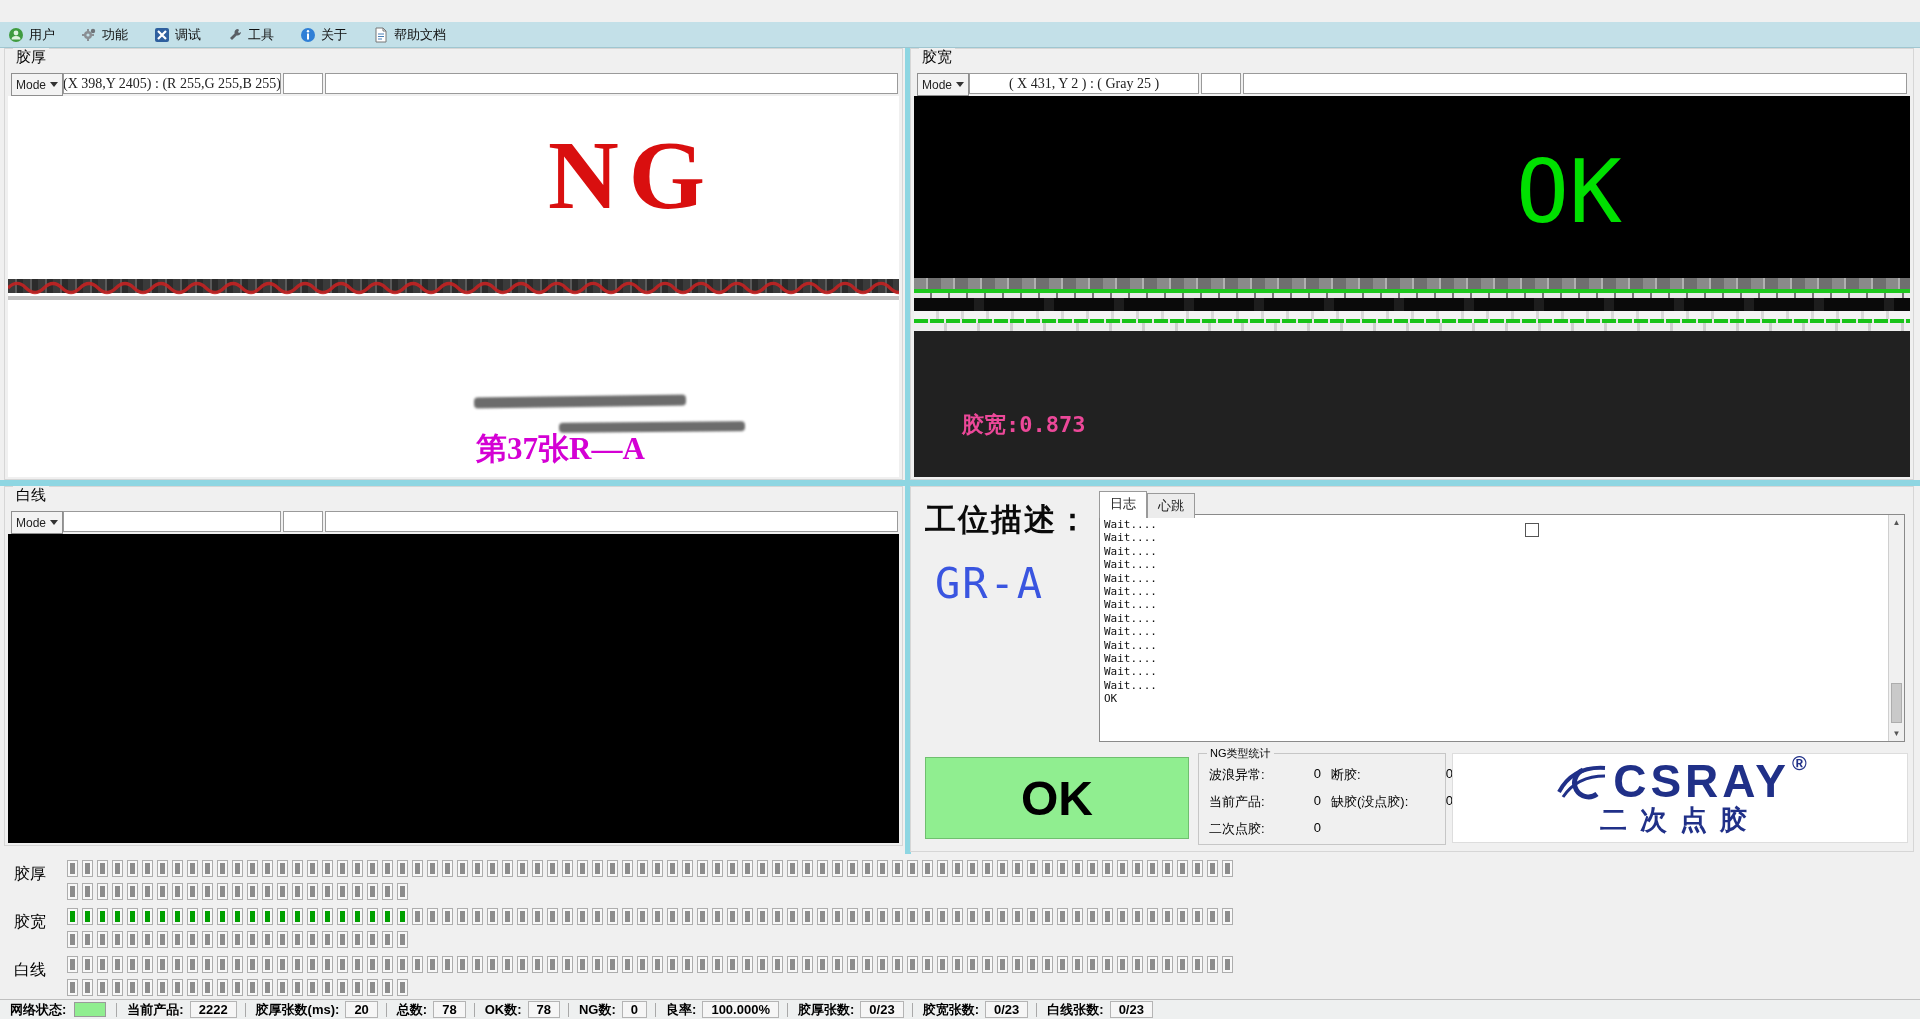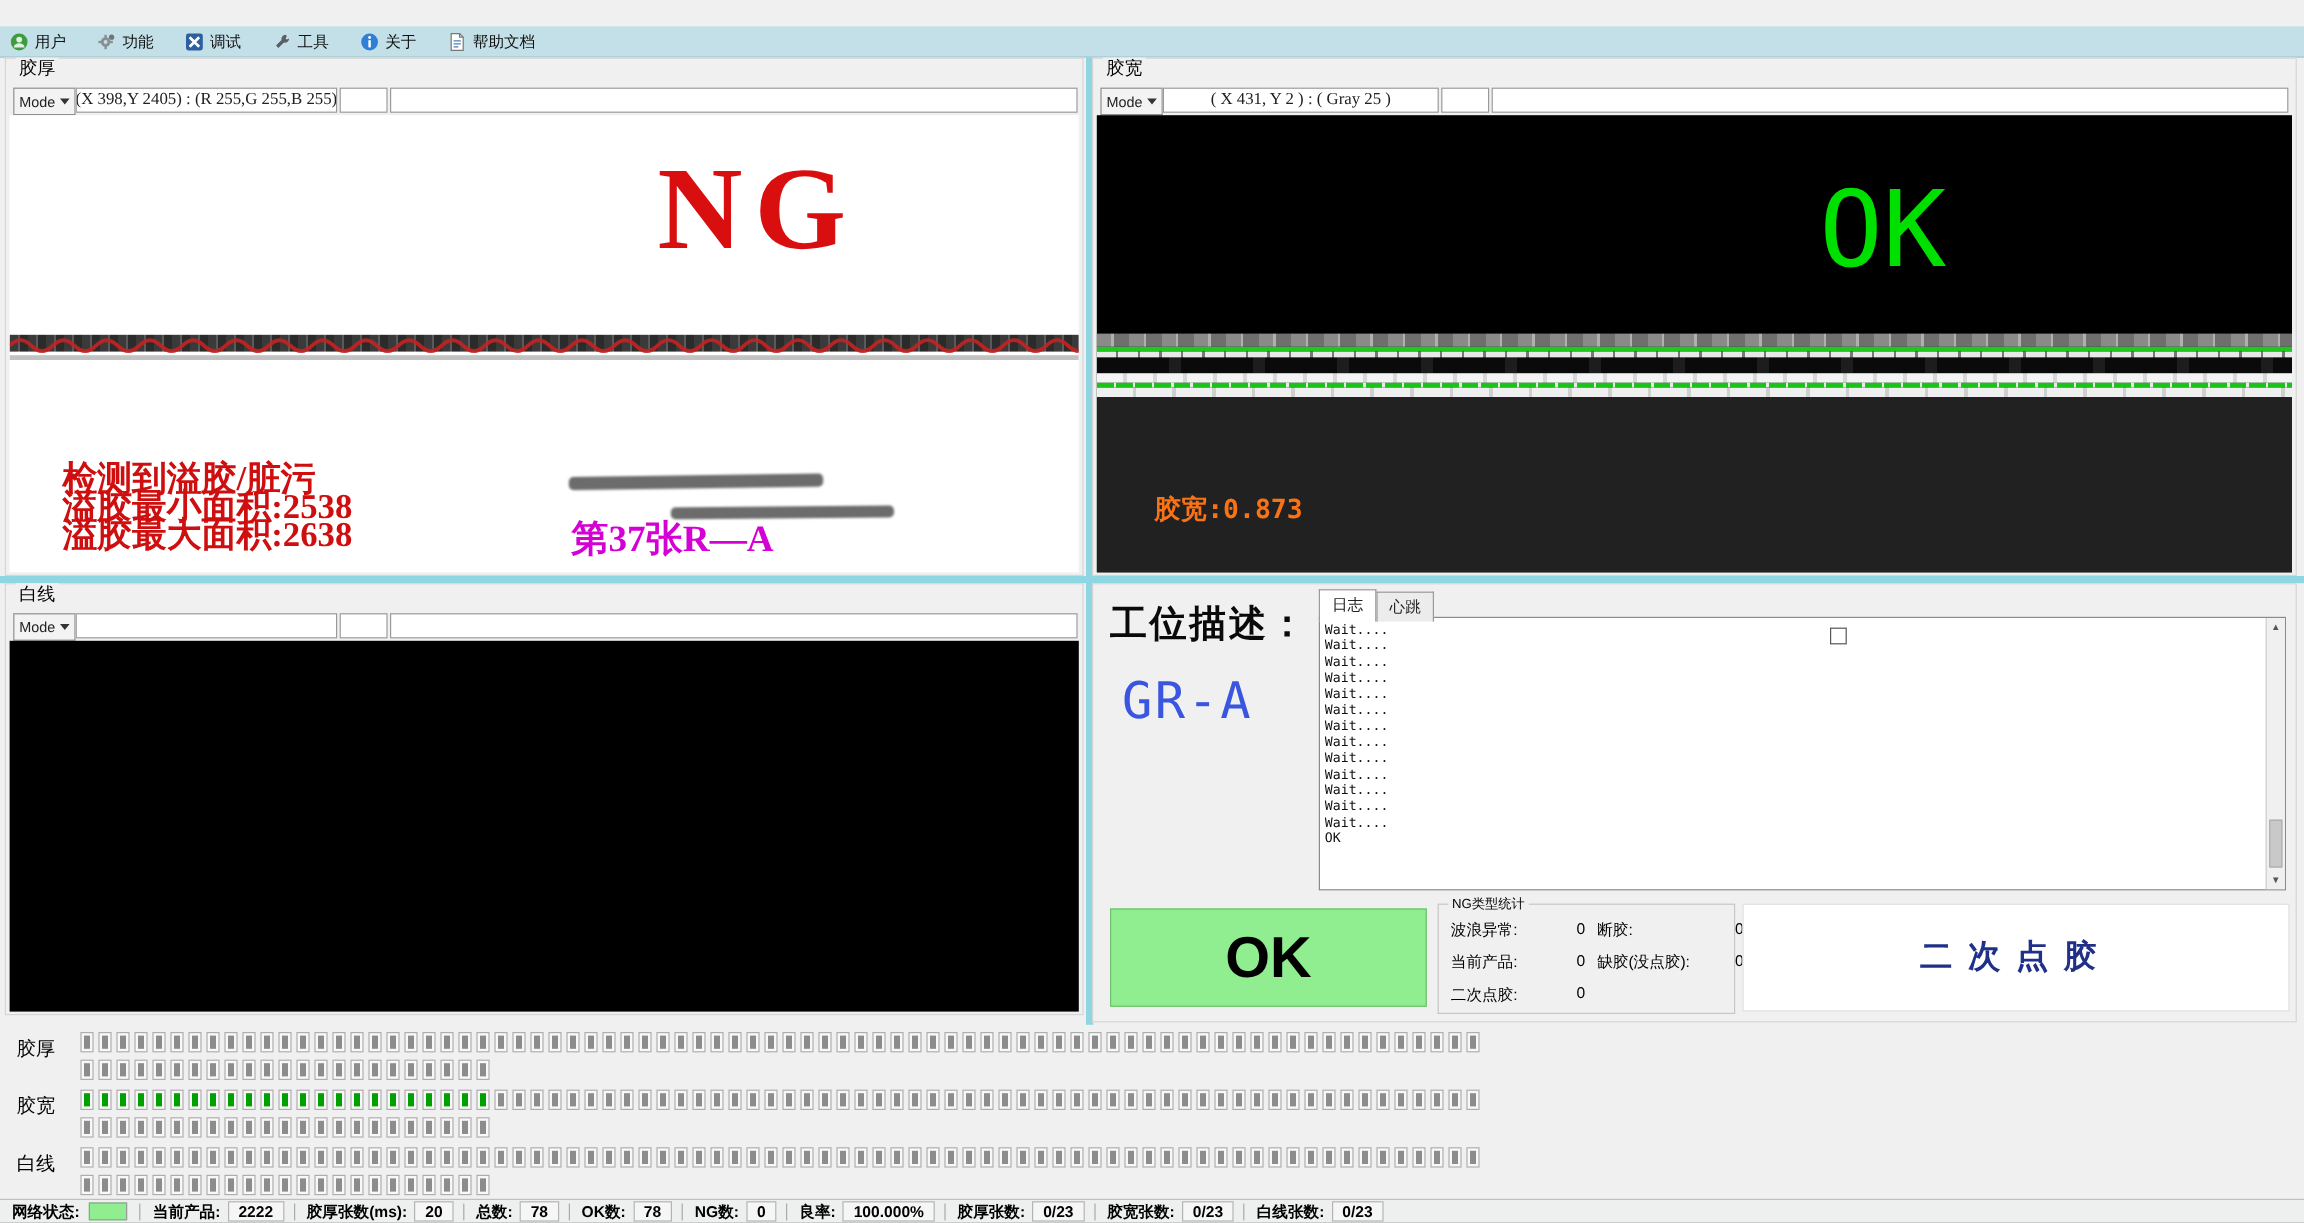--- a/index.html
+++ b/index.html
@@ -56,21 +56,21 @@
   .stripe{position:absolute;left:0;width:100%;}
   .s-gray{top:182px;height:11px;background:repeating-linear-gradient(90deg,#8a8a8a 0 12px,#b0b0b0 12px 14px,#6f6f6f 14px 27px);}
   .s-green1{top:193px;height:4px;background:#1ec81e;}
   .s-spk1{top:197px;height:5px;background:repeating-linear-gradient(90deg,#e8e8e8 0 16px,#777 16px 18px);}
   .s-black{top:202px;height:13px;background:repeating-linear-gradient(90deg,#0a0a0a 0 60px,#1d1d1d 60px 70px);}
   .s-white1{top:215px;height:8px;background:repeating-linear-gradient(90deg,#f4f4f4 0 22px,#d8d8d8 22px 25px);}
   .s-green2{top:223px;height:4px;background:repeating-linear-gradient(90deg,#19c319 0 14px,#eaeaea 14px 16px);}
   .s-white2{top:227px;height:8px;background:repeating-linear-gradient(90deg,#efefef 0 30px,#cfcfcf 30px 33px);}
   .img-lower{position:absolute;left:0;top:235px;width:100%;height:146px;background:#212121;}
   .measure{position:absolute;left:48px;top:314px;font-family:"DejaVu Sans Mono","Liberation Mono",monospace;
-           font-size:22px;color:#f97316;font-weight:600;}
+           font-size:22px;color:#ec4899;font-weight:600;}
 
   
   .station-label{position:absolute;left:14px;top:12px;font-size:31px;font-weight:700;color:#0a0a0a;letter-spacing:2px;}
   .station-value{position:absolute;left:24px;top:72px;font-family:"DejaVu Sans Mono","Liberation Mono",monospace;
                  font-size:42px;color:#3a55e0;letter-spacing:2px;}
   .tabs{position:absolute;left:188px;top:4px;display:flex;align-items:flex-end;z-index:3;}
   .tab{font-size:13px;padding:3px 10px;border:1px solid #9a9a9a;border-bottom:none;background:#ececec;color:#222;}
   .tab.active{background:#fff;padding-bottom:5px;}
   .logbox{position:absolute;left:188px;top:27px;width:806px;height:228px;background:#fff;border:1px solid #8a8a8a;box-sizing:border-box;}
   .loglines{position:absolute;left:4px;top:3px;right:18px;bottom:3px;overflow:hidden;
@@ -186,23 +186,20 @@
     <div class="mbox" style="left:320px;top:24px;width:573px;"></div>
     <div class="abs img-white" style="left:3px;top:47px;width:891px;height:381px;">
       <div class="ng-text">NG</div>
       <div class="band"></div>
       <div class="band-sub"></div>
       <svg class="wave-svg" viewBox="0 0 891 26" preserveAspectRatio="none">
         <path id="wavepath" fill="none" stroke="#c42222" stroke-width="3.2" opacity="0.9" d="M0,14 q9,-9 18,0 t18,0 t18,0 t18,0 t18,0 t18,0 t18,0 t18,0 t18,0 t18,0 t18,0 t18,0 t18,0 t18,0 t18,0 t18,0 t18,0 t18,0 t18,0 t18,0 t18,0 t18,0 t18,0 t18,0 t18,0 t18,0 t18,0 t18,0 t18,0 t18,0 t18,0 t18,0 t18,0 t18,0 t18,0 t18,0 t18,0 t18,0 t18,0 t18,0 t18,0 t18,0 t18,0 t18,0 t18,0 t18,0 t18,0 t18,0 t18,0 t18,0 "></path>
       </svg>
       <div class="smudge" style="left:466px;top:300px;width:212px;height:11px;transform:rotate(-0.8deg);"></div>
       <div class="smudge" style="left:551px;top:326px;width:186px;height:10px;transform:rotate(-0.5deg);"></div>
-      <div class="redmsg"><span>检测到溢胶/脏污</span>
-<span>溢胶最小面积:2538</span>
-<span>溢胶最大面积:2638</span></div>
       <div class="magenta">第37张R—A</div>
     </div>
   </div>
 
   <div class="abs panel" style="left:910px;top:48px;width:1004px;height:432px;">
     <div class="ptitle">胶宽</div>
     <div class="modebtn" style="left:6px;top:24px;">
       <span>Mode</span>
         <span class="arr"></span>
     </div>
@@ -292,20 +289,29 @@
             <span>0</span>
           </div>
         <div class="statrow">
             <span>缺胶(没点胶):</span>
             <span>0</span>
           </div>
       </div>
     </div>
 
     <div class="logobox">
+      <div class="logotop">
+        <svg width="58" height="42" viewBox="0 0 58 42">
+          <path d="M6 34 Q20 8 52 10" fill="none" stroke="#203088" stroke-width="4"></path>
+          <path d="M10 39 Q24 18 52 18" fill="none" stroke="#203088" stroke-width="3"></path>
+          <path d="M30 12 A14 14 0 1 0 44 36" fill="none" stroke="#203088" stroke-width="5"></path>
+        </svg>
+        <span class="logoname">CSRAY</span>
+        <span class="logoreg">®</span>
+      </div>
       <div class="logosub">二次点胶</div>
     </div>
   </div>
 
   <div class="indlabel" style="top:864px;">胶厚</div>
   <div class="indlabel" style="top:912px;">胶宽</div>
   <div class="indlabel" style="top:960px;">白线</div>
   <div class="indrow" style="top:860px;" id="indrow-0"><span class="cell"><i style="background: rgb(140, 140, 140);"></i></span><span class="cell"><i style="background: rgb(140, 140, 140);"></i></span><span class="cell"><i style="background: rgb(140, 140, 140);"></i></span><span class="cell"><i style="background: rgb(140, 140, 140);"></i></span><span class="cell"><i style="background: rgb(140, 140, 140);"></i></span><span class="cell"><i style="background: rgb(140, 140, 140);"></i></span><span class="cell"><i style="background: rgb(140, 140, 140);"></i></span><span class="cell"><i style="background: rgb(140, 140, 140);"></i></span><span class="cell"><i style="background: rgb(140, 140, 140);"></i></span><span class="cell"><i style="background: rgb(140, 140, 140);"></i></span><span class="cell"><i style="background: rgb(140, 140, 140);"></i></span><span class="cell"><i style="background: rgb(140, 140, 140);"></i></span><span class="cell"><i style="background: rgb(140, 140, 140);"></i></span><span class="cell"><i style="background: rgb(140, 140, 140);"></i></span><span class="cell"><i style="background: rgb(140, 140, 140);"></i></span><span class="cell"><i style="background: rgb(140, 140, 140);"></i></span><span class="cell"><i style="background: rgb(140, 140, 140);"></i></span><span class="cell"><i style="background: rgb(140, 140, 140);"></i></span><span class="cell"><i style="background: rgb(140, 140, 140);"></i></span><span class="cell"><i style="background: rgb(140, 140, 140);"></i></span><span class="cell"><i style="background: rgb(140, 140, 140);"></i></span><span class="cell"><i style="background: rgb(140, 140, 140);"></i></span><span class="cell"><i style="background: rgb(140, 140, 140);"></i></span><span class="cell"><i style="background: rgb(140, 140, 140);"></i></span><span class="cell"><i style="background: rgb(140, 140, 140);"></i></span><span class="cell"><i style="background: rgb(140, 140, 140);"></i></span><span class="cell"><i style="background: rgb(140, 140, 140);"></i></span><span class="cell"><i style="background: rgb(140, 140, 140);"></i></span><span class="cell"><i style="background: rgb(140, 140, 140);"></i></span><span class="cell"><i style="background: rgb(140, 140, 140);"></i></span><span class="cell"><i style="background: rgb(140, 140, 140);"></i></span><span class="cell"><i style="background: rgb(140, 140, 140);"></i></span><span class="cell"><i style="background: rgb(140, 140, 140);"></i></span><span class="cell"><i style="background: rgb(140, 140, 140);"></i></span><span class="cell"><i style="background: rgb(140, 140, 140);"></i></span><span class="cell"><i style="background: rgb(140, 140, 140);"></i></span><span class="cell"><i style="background: rgb(140, 140, 140);"></i></span><span class="cell"><i style="background: rgb(140, 140, 140);"></i></span><span class="cell"><i style="background: rgb(140, 140, 140);"></i></span><span class="cell"><i style="background: rgb(140, 140, 140);"></i></span><span class="cell"><i style="background: rgb(140, 140, 140);"></i></span><span class="cell"><i style="background: rgb(140, 140, 140);"></i></span><span class="cell"><i style="background: rgb(140, 140, 140);"></i></span><span class="cell"><i style="background: rgb(140, 140, 140);"></i></span><span class="cell"><i style="background: rgb(140, 140, 140);"></i></span><span class="cell"><i style="background: rgb(140, 140, 140);"></i></span><span class="cell"><i style="background: rgb(140, 140, 140);"></i></span><span class="cell"><i style="background: rgb(140, 140, 140);"></i></span><span class="cell"><i style="background: rgb(140, 140, 140);"></i></span><span class="cell"><i style="background: rgb(140, 140, 140);"></i></span><span class="cell"><i style="background: rgb(140, 140, 140);"></i></span><span class="cell"><i style="background: rgb(140, 140, 140);"></i></span><span class="cell"><i style="background: rgb(140, 140, 140);"></i></span><span class="cell"><i style="background: rgb(140, 140, 140);"></i></span><span class="cell"><i style="background: rgb(140, 140, 140);"></i></span><span class="cell"><i style="background: rgb(140, 140, 140);"></i></span><span class="cell"><i style="background: rgb(140, 140, 140);"></i></span><span class="cell"><i style="background: rgb(140, 140, 140);"></i></span><span class="cell"><i style="background: rgb(140, 140, 140);"></i></span><span class="cell"><i style="background: rgb(140, 140, 140);"></i></span><span class="cell"><i style="background: rgb(140, 140, 140);"></i></span><span class="cell"><i style="background: rgb(140, 140, 140);"></i></span><span class="cell"><i style="background: rgb(140, 140, 140);"></i></span><span class="cell"><i style="background: rgb(140, 140, 140);"></i></span><span class="cell"><i style="background: rgb(140, 140, 140);"></i></span><span class="cell"><i style="background: rgb(140, 140, 140);"></i></span><span class="cell"><i style="background: rgb(140, 140, 140);"></i></span><span class="cell"><i style="background: rgb(140, 140, 140);"></i></span><span class="cell"><i style="background: rgb(140, 140, 140);"></i></span><span class="cell"><i style="background: rgb(140, 140, 140);"></i></span><span class="cell"><i style="background: rgb(140, 140, 140);"></i></span><span class="cell"><i style="background: rgb(140, 140, 140);"></i></span><span class="cell"><i style="background: rgb(140, 140, 140);"></i></span><span class="cell"><i style="background: rgb(140, 140, 140);"></i></span><span class="cell"><i style="background: rgb(140, 140, 140);"></i></span><span class="cell"><i style="background: rgb(140, 140, 140);"></i></span><span class="cell"><i style="background: rgb(140, 140, 140);"></i></span><span class="cell"><i style="background: rgb(140, 140, 140);"></i></span></div>
   <div class="indrow" style="top:883px;" id="indrow-1"><span class="cell"><i style="background: rgb(140, 140, 140);"></i></span><span class="cell"><i style="background: rgb(140, 140, 140);"></i></span><span class="cell"><i style="background: rgb(140, 140, 140);"></i></span><span class="cell"><i style="background: rgb(140, 140, 140);"></i></span><span class="cell"><i style="background: rgb(140, 140, 140);"></i></span><span class="cell"><i style="background: rgb(140, 140, 140);"></i></span><span class="cell"><i style="background: rgb(140, 140, 140);"></i></span><span class="cell"><i style="background: rgb(140, 140, 140);"></i></span><span class="cell"><i style="background: rgb(140, 140, 140);"></i></span><span class="cell"><i style="background: rgb(140, 140, 140);"></i></span><span class="cell"><i style="background: rgb(140, 140, 140);"></i></span><span class="cell"><i style="background: rgb(140, 140, 140);"></i></span><span class="cell"><i style="background: rgb(140, 140, 140);"></i></span><span class="cell"><i style="background: rgb(140, 140, 140);"></i></span><span class="cell"><i style="background: rgb(140, 140, 140);"></i></span><span class="cell"><i style="background: rgb(140, 140, 140);"></i></span><span class="cell"><i style="background: rgb(140, 140, 140);"></i></span><span class="cell"><i style="background: rgb(140, 140, 140);"></i></span><span class="cell"><i style="background: rgb(140, 140, 140);"></i></span><span class="cell"><i style="background: rgb(140, 140, 140);"></i></span><span class="cell"><i style="background: rgb(140, 140, 140);"></i></span><span class="cell"><i style="background: rgb(140, 140, 140);"></i></span><span class="cell"><i style="background: rgb(140, 140, 140);"></i></span></div>
   <div class="indrow" style="top:908px;" id="indrow-2"><span class="cell"><i style="background: rgb(0, 160, 0);"></i></span><span class="cell"><i style="background: rgb(0, 160, 0);"></i></span><span class="cell"><i style="background: rgb(0, 160, 0);"></i></span><span class="cell"><i style="background: rgb(0, 160, 0);"></i></span><span class="cell"><i style="background: rgb(0, 160, 0);"></i></span><span class="cell"><i style="background: rgb(0, 160, 0);"></i></span><span class="cell"><i style="background: rgb(0, 160, 0);"></i></span><span class="cell"><i style="background: rgb(0, 160, 0);"></i></span><span class="cell"><i style="background: rgb(0, 160, 0);"></i></span><span class="cell"><i style="background: rgb(0, 160, 0);"></i></span><span class="cell"><i style="background: rgb(0, 160, 0);"></i></span><span class="cell"><i style="background: rgb(0, 160, 0);"></i></span><span class="cell"><i style="background: rgb(0, 160, 0);"></i></span><span class="cell"><i style="background: rgb(0, 160, 0);"></i></span><span class="cell"><i style="background: rgb(0, 160, 0);"></i></span><span class="cell"><i style="background: rgb(0, 160, 0);"></i></span><span class="cell"><i style="background: rgb(0, 160, 0);"></i></span><span class="cell"><i style="background: rgb(0, 160, 0);"></i></span><span class="cell"><i style="background: rgb(0, 160, 0);"></i></span><span class="cell"><i style="background: rgb(0, 160, 0);"></i></span><span class="cell"><i style="background: rgb(0, 160, 0);"></i></span><span class="cell"><i style="background: rgb(0, 160, 0);"></i></span><span class="cell"><i style="background: rgb(0, 160, 0);"></i></span><span class="cell"><i style="background: rgb(140, 140, 140);"></i></span><span class="cell"><i style="background: rgb(140, 140, 140);"></i></span><span class="cell"><i style="background: rgb(140, 140, 140);"></i></span><span class="cell"><i style="background: rgb(140, 140, 140);"></i></span><span class="cell"><i style="background: rgb(140, 140, 140);"></i></span><span class="cell"><i style="background: rgb(140, 140, 140);"></i></span><span class="cell"><i style="background: rgb(140, 140, 140);"></i></span><span class="cell"><i style="background: rgb(140, 140, 140);"></i></span><span class="cell"><i style="background: rgb(140, 140, 140);"></i></span><span class="cell"><i style="background: rgb(140, 140, 140);"></i></span><span class="cell"><i style="background: rgb(140, 140, 140);"></i></span><span class="cell"><i style="background: rgb(140, 140, 140);"></i></span><span class="cell"><i style="background: rgb(140, 140, 140);"></i></span><span class="cell"><i style="background: rgb(140, 140, 140);"></i></span><span class="cell"><i style="background: rgb(140, 140, 140);"></i></span><span class="cell"><i style="background: rgb(140, 140, 140);"></i></span><span class="cell"><i style="background: rgb(140, 140, 140);"></i></span><span class="cell"><i style="background: rgb(140, 140, 140);"></i></span><span class="cell"><i style="background: rgb(140, 140, 140);"></i></span><span class="cell"><i style="background: rgb(140, 140, 140);"></i></span><span class="cell"><i style="background: rgb(140, 140, 140);"></i></span><span class="cell"><i style="background: rgb(140, 140, 140);"></i></span><span class="cell"><i style="background: rgb(140, 140, 140);"></i></span><span class="cell"><i style="background: rgb(140, 140, 140);"></i></span><span class="cell"><i style="background: rgb(140, 140, 140);"></i></span><span class="cell"><i style="background: rgb(140, 140, 140);"></i></span><span class="cell"><i style="background: rgb(140, 140, 140);"></i></span><span class="cell"><i style="background: rgb(140, 140, 140);"></i></span><span class="cell"><i style="background: rgb(140, 140, 140);"></i></span><span class="cell"><i style="background: rgb(140, 140, 140);"></i></span><span class="cell"><i style="background: rgb(140, 140, 140);"></i></span><span class="cell"><i style="background: rgb(140, 140, 140);"></i></span><span class="cell"><i style="background: rgb(140, 140, 140);"></i></span><span class="cell"><i style="background: rgb(140, 140, 140);"></i></span><span class="cell"><i style="background: rgb(140, 140, 140);"></i></span><span class="cell"><i style="background: rgb(140, 140, 140);"></i></span><span class="cell"><i style="background: rgb(140, 140, 140);"></i></span><span class="cell"><i style="background: rgb(140, 140, 140);"></i></span><span class="cell"><i style="background: rgb(140, 140, 140);"></i></span><span class="cell"><i style="background: rgb(140, 140, 140);"></i></span><span class="cell"><i style="background: rgb(140, 140, 140);"></i></span><span class="cell"><i style="background: rgb(140, 140, 140);"></i></span><span class="cell"><i style="background: rgb(140, 140, 140);"></i></span><span class="cell"><i style="background: rgb(140, 140, 140);"></i></span><span class="cell"><i style="background: rgb(140, 140, 140);"></i></span><span class="cell"><i style="background: rgb(140, 140, 140);"></i></span><span class="cell"><i style="background: rgb(140, 140, 140);"></i></span><span class="cell"><i style="background: rgb(140, 140, 140);"></i></span><span class="cell"><i style="background: rgb(140, 140, 140);"></i></span><span class="cell"><i style="background: rgb(140, 140, 140);"></i></span><span class="cell"><i style="background: rgb(140, 140, 140);"></i></span><span class="cell"><i style="background: rgb(140, 140, 140);"></i></span><span class="cell"><i style="background: rgb(140, 140, 140);"></i></span><span class="cell"><i style="background: rgb(140, 140, 140);"></i></span><span class="cell"><i style="background: rgb(140, 140, 140);"></i></span></div>

